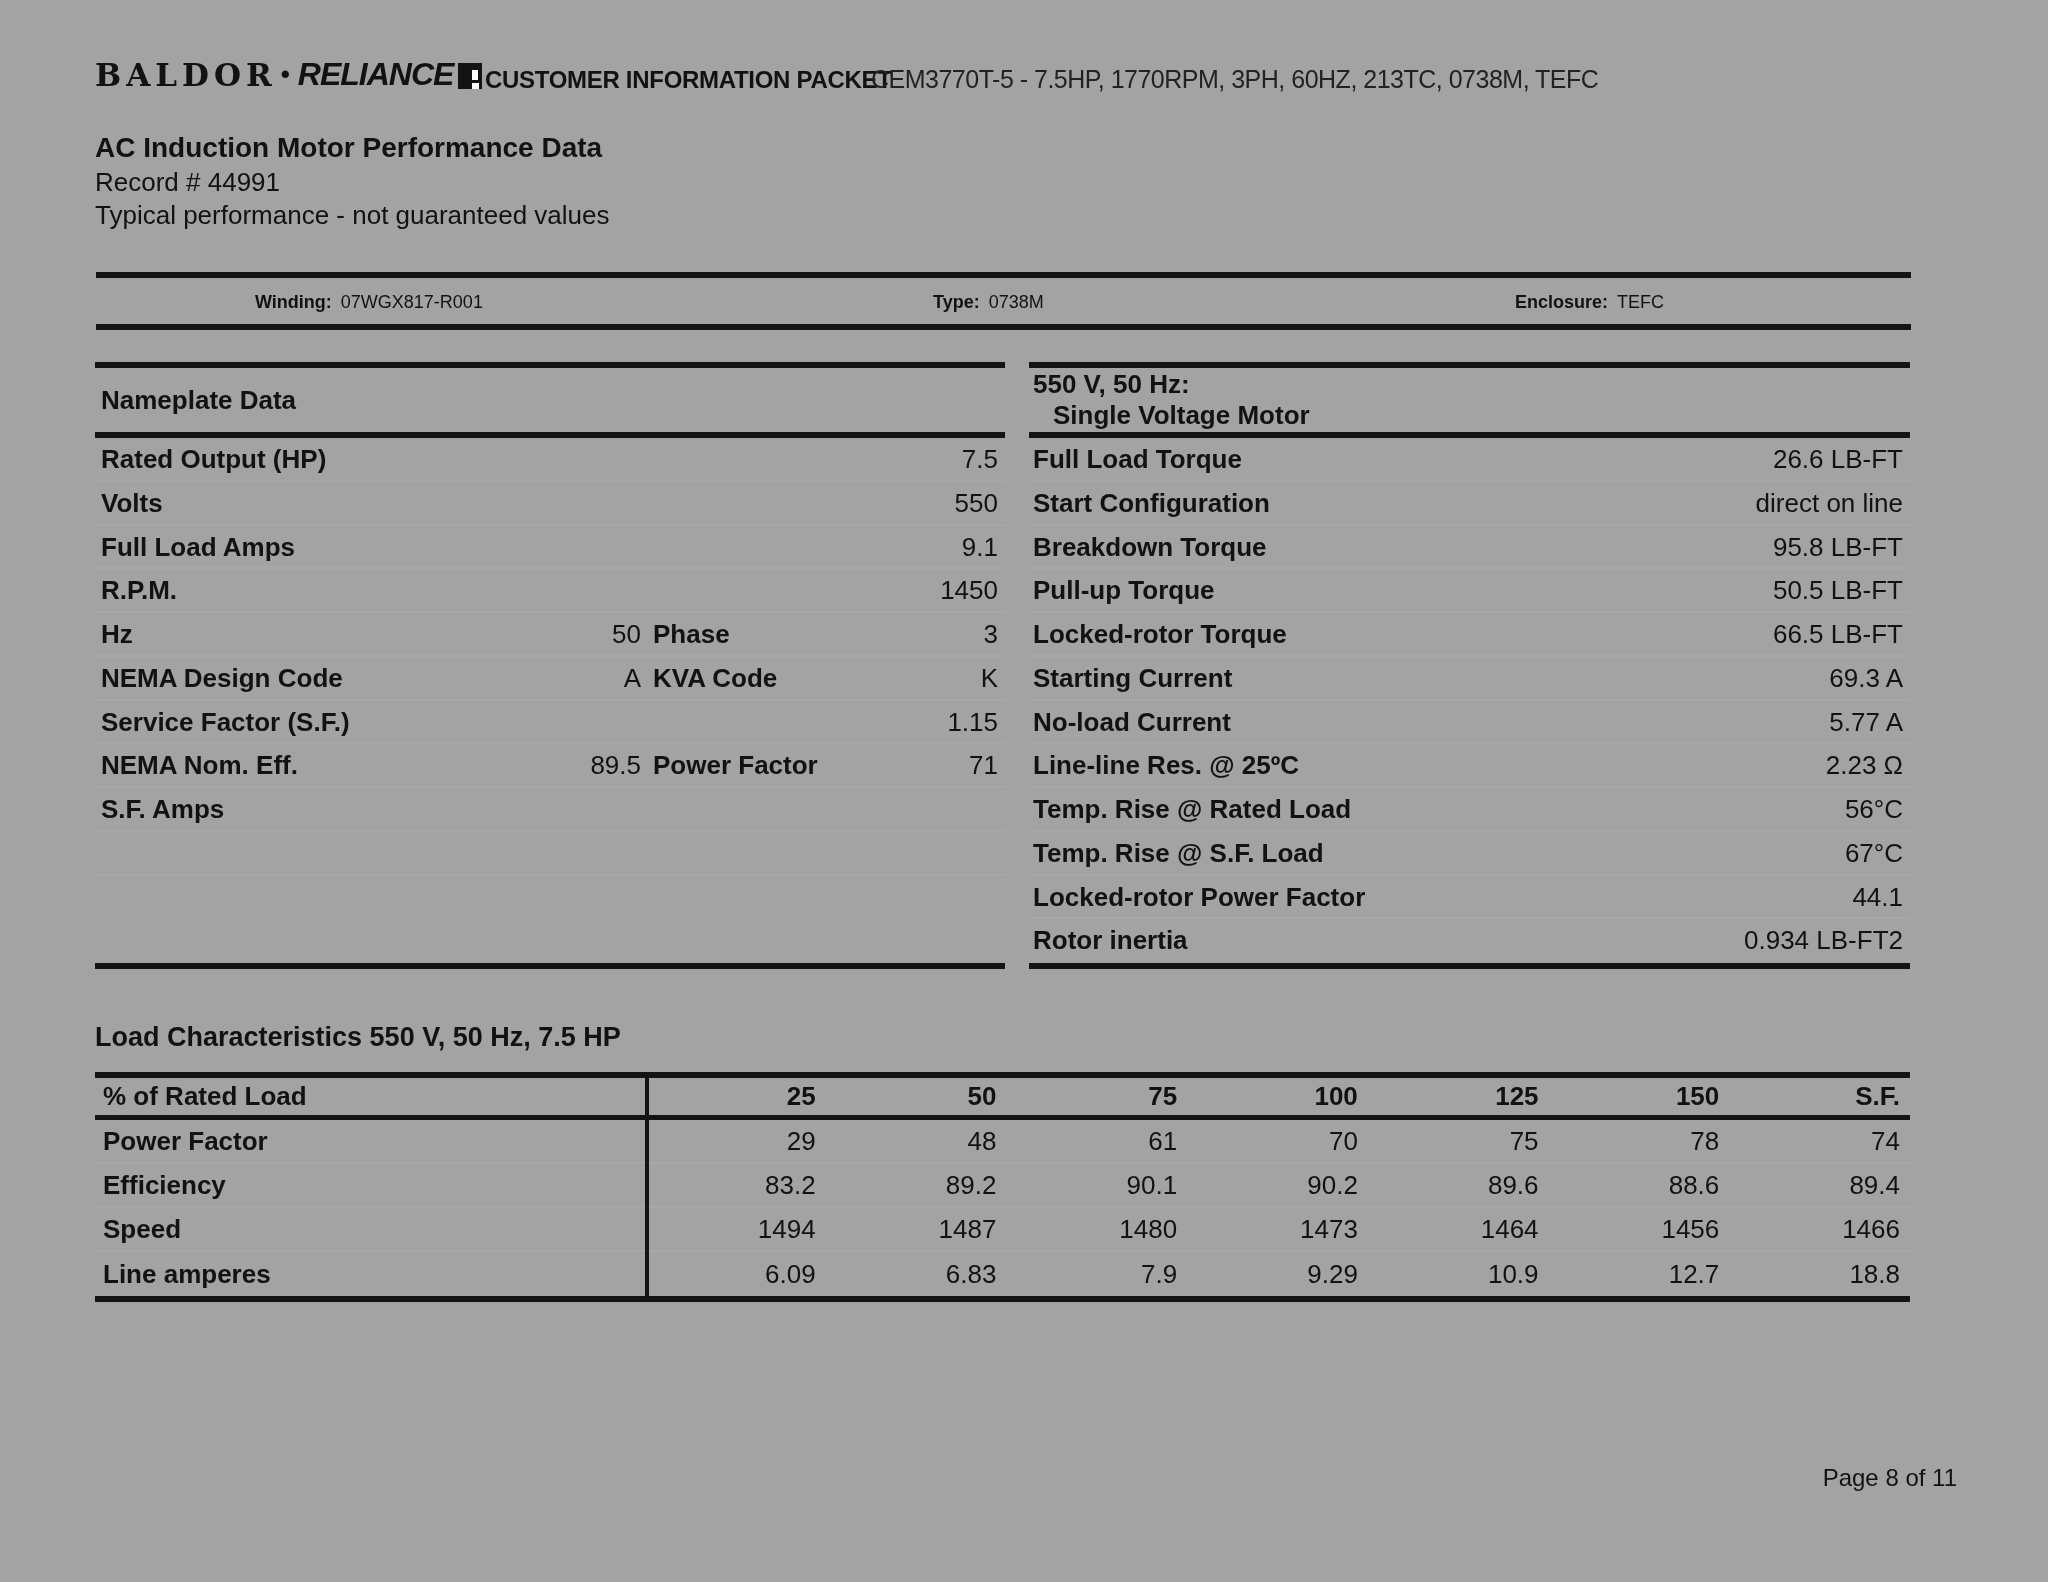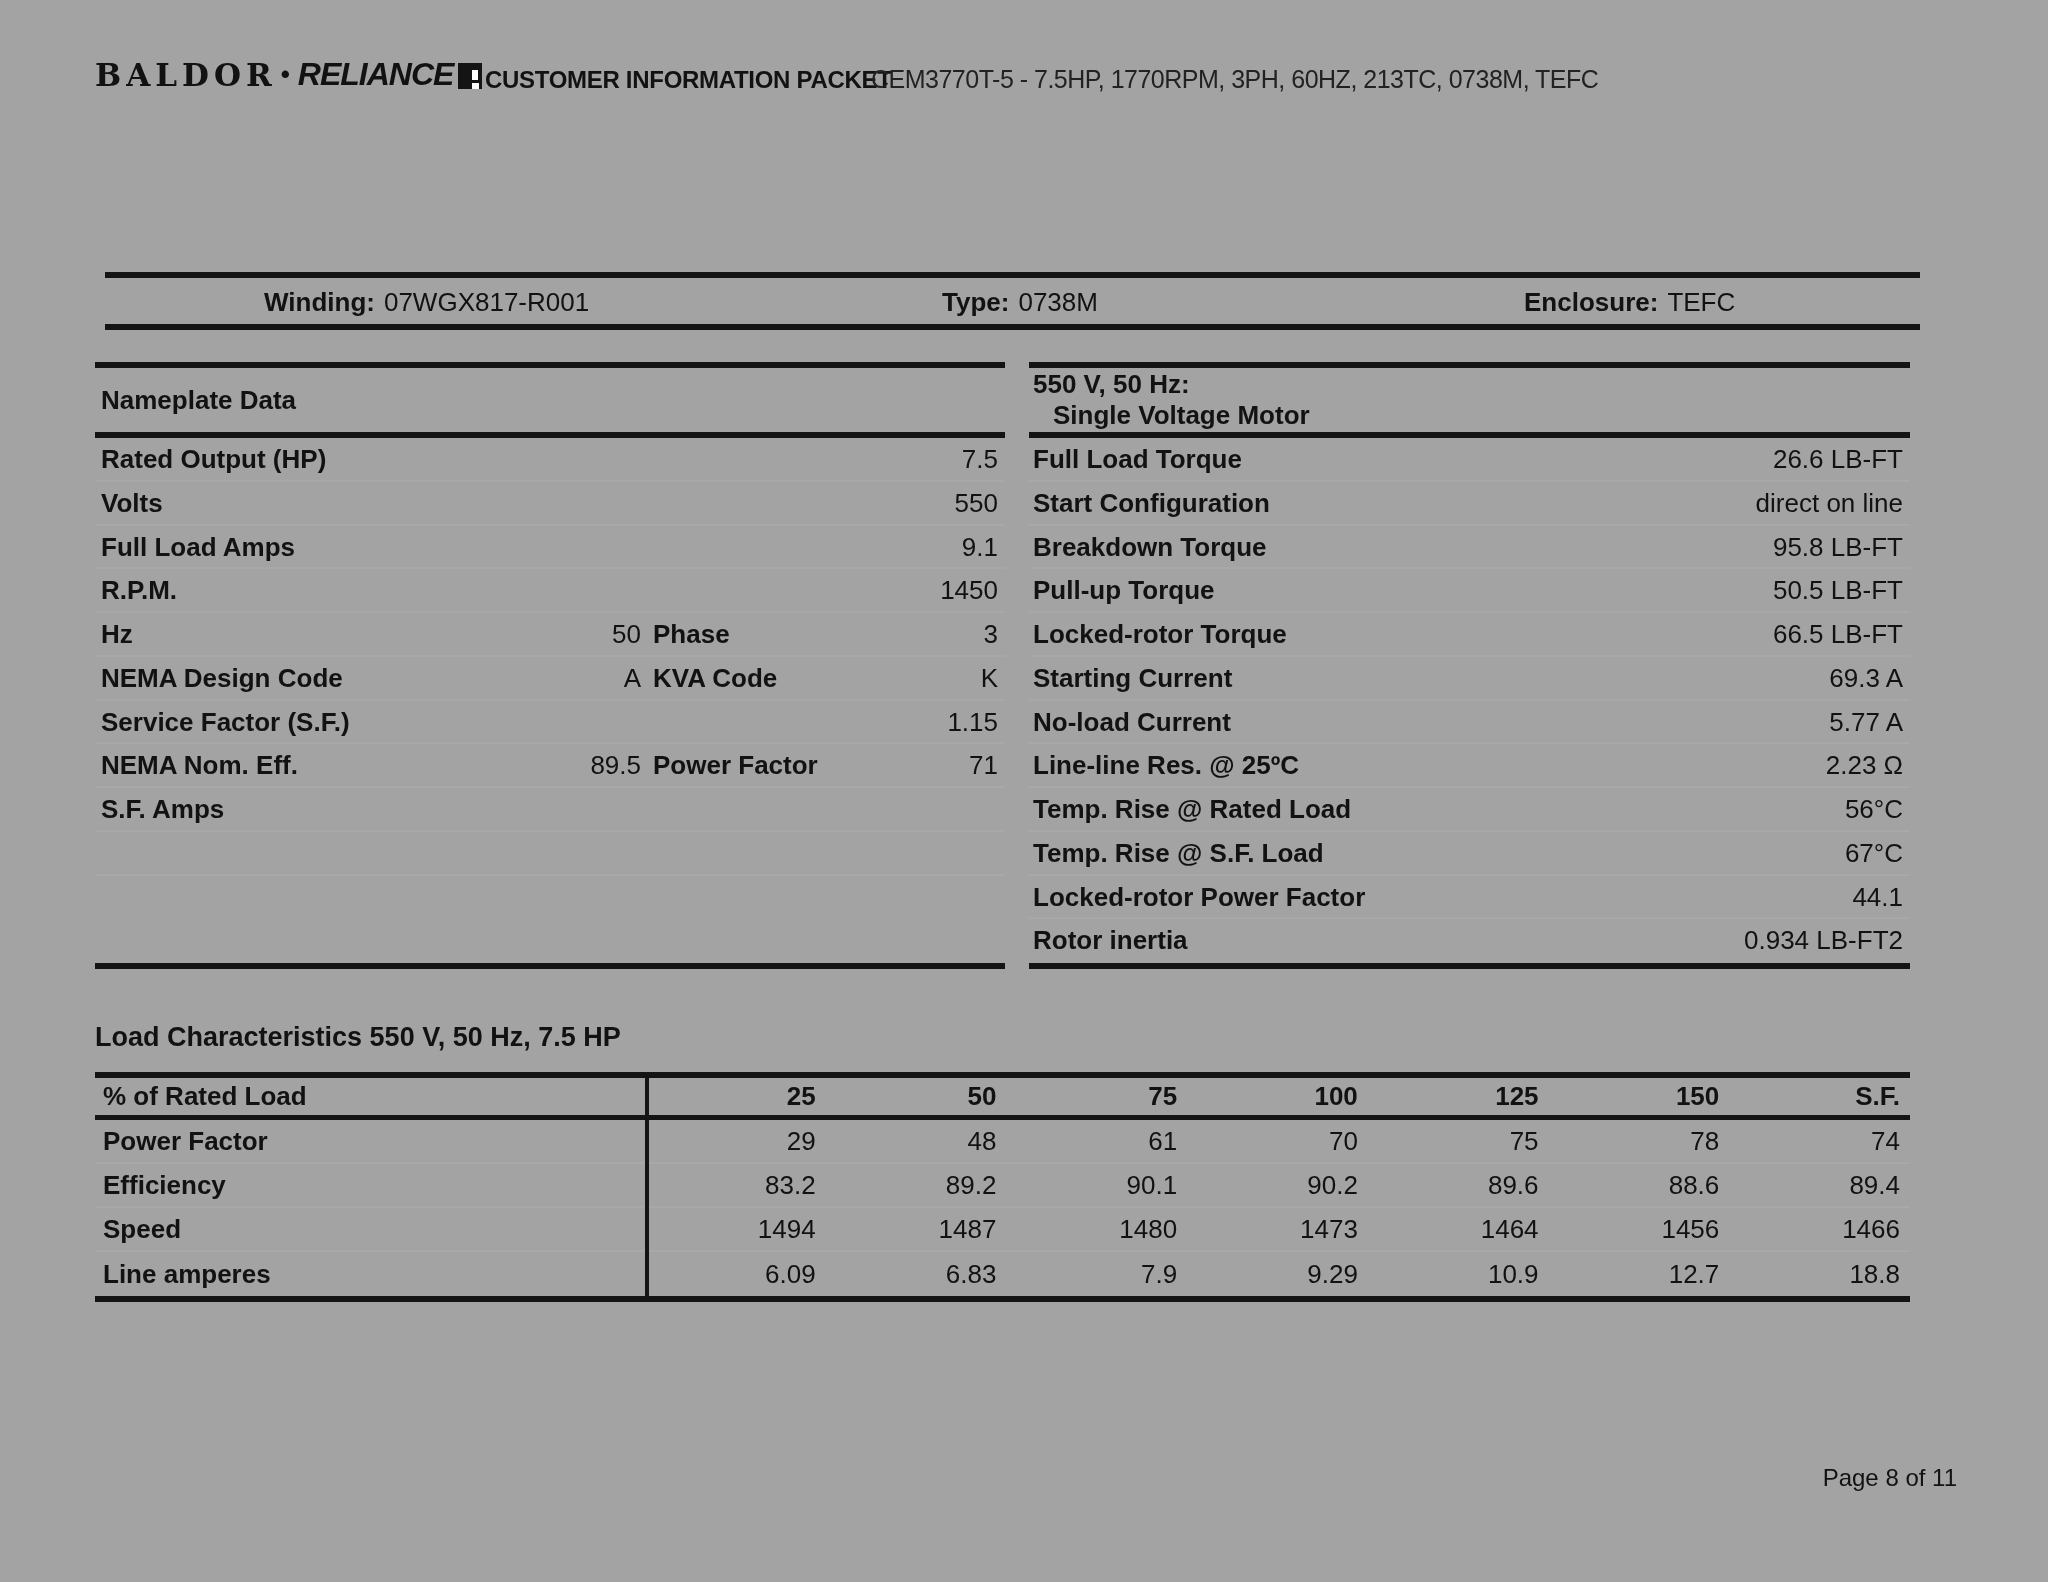--- a/index.html
+++ b/index.html
@@ -22,23 +22,23 @@
   .packet-title{position:absolute;left:390px;top:10px;font-weight:bold;font-size:24px;letter-spacing:-0.3px;}
   .model-line{position:absolute;left:776px;top:9px;font-size:25px;letter-spacing:-0.5px;color:#222;}
 
   
   .title-block{position:absolute;left:95px;top:130px;}
   .doc-title{font-size:28px;font-weight:bold;line-height:36px;}
   .doc-sub{font-size:26px;line-height:33px;}
 
   
   .winding-bar{
-    position:absolute;left:105px;top:272px;width:1815px;height:46px;
+    position:absolute;left:96px;top:272px;width:1815px;height:46px;
     border-top:6px solid #141414;border-bottom:6px solid #141414;
-    font-size:26px;
+    font-size:18px;
     text-align:right;
   }
   .winding-bar .pair{position:absolute;top:0;line-height:48px;white-space:nowrap;}
   .wb-winding{left:159px;} .wb-type{left:837px;} .wb-enclosure{left:1419px;}
   .pair b{font-weight:bold;margin-right:9px;}
 
   
   .tables{position:absolute;left:95px;top:362px;display:flex;gap:24px;}
   .dtable{border-top:6px solid #141414;border-bottom:6px solid #141414;}
   .np{width:910px;} .vt{width:881px;}
@@ -84,20 +84,25 @@
       <svg class="logo-mark" width="26" height="30" viewBox="0 0 26 30">
         <rect x="1" y="2" width="24" height="26" fill="#141414"></rect>
         <rect x="15" y="9" width="6" height="10" fill="#ffffff"></rect>
         <rect x="15" y="22" width="7" height="6" fill="#ffffff"></rect>
       </svg>
     </div>
     <div class="packet-title">CUSTOMER INFORMATION PACKET</div>
     <div class="model-line">CEM3770T-5 - 7.5HP, 1770RPM, 3PH, 60HZ, 213TC, 0738M, TEFC</div>
   </div>
 
+  <div class="title-block">
+    <div class="doc-title">AC Induction Motor Performance Data</div>
+    <div class="doc-sub">Record # 44991</div>
+    <div class="doc-sub">Typical performance - not guaranteed values</div>
+  </div>
 
   <div class="winding-bar">
     <div class="pair wb-winding">
       <b>Winding:</b><span>07WGX817-R001</span>
     </div>
     <div class="pair wb-type">
       <b>Type:</b><span>0738M</span>
     </div>
     <div class="pair wb-enclosure">
       <b>Enclosure:</b><span>TEFC</span>

